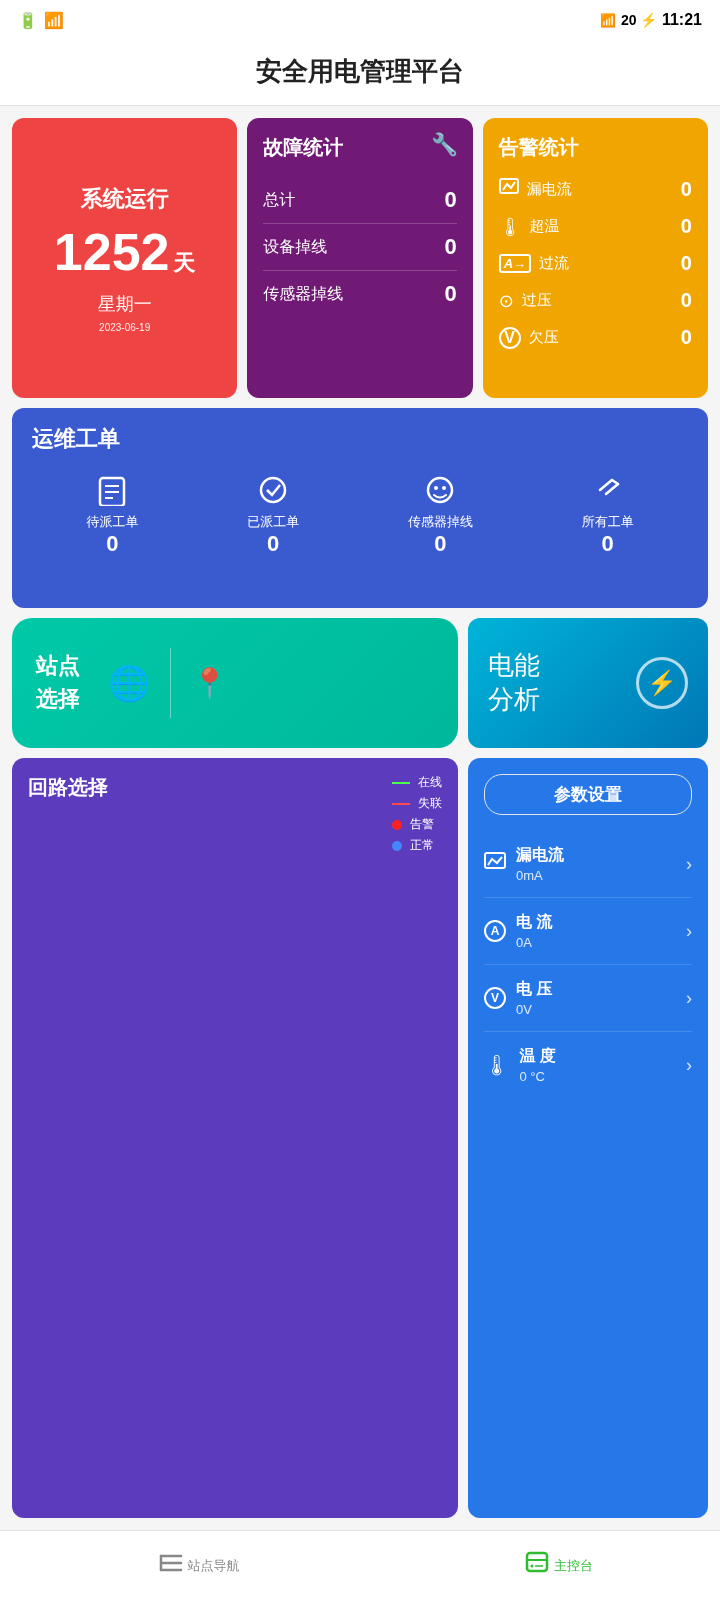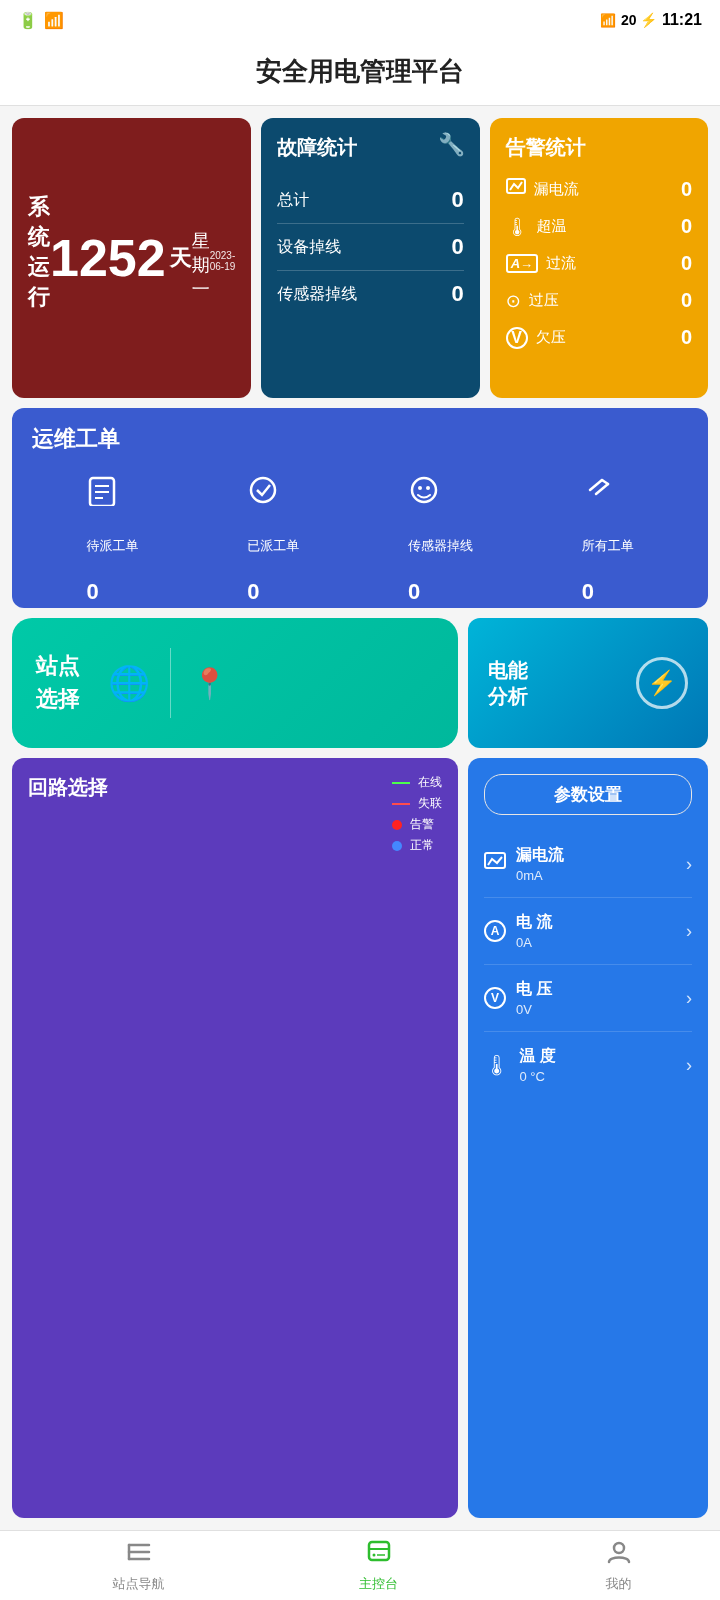--- a/index.html
+++ b/index.html
@@ -48,23 +48,24 @@
 
     
     .row1 {
       display: flex;
       gap: 10px;
       height: 280px;
     }
 
     .card-system {
       flex: 1;
-      background: #7f1d1d;
+      background: #ef4444;
       border-radius: 12px;
       display: flex;
+      flex-direction: column;
       align-items: center;
       justify-content: center;
       color: #fff;
       padding: 16px;
     }
     .card-system .sys-label {
       font-size: 22px;
       font-weight: 700;
       margin-bottom: 12px;
     }
@@ -82,21 +83,21 @@
       margin-top: 14px;
     }
     .card-system .sys-date {
       font-size: 10px;
       margin-top: 6px;
       opacity: 0.9;
     }
 
     .card-fault {
       flex: 1;
-      background: #0c4a6e;
+      background: #701a75;
       border-radius: 12px;
       color: #fff;
       padding: 16px;
       position: relative;
     }
     .card-fault .card-title {
       font-size: 20px;
       font-weight: 700;
       margin-bottom: 16px;
     }
@@ -156,22 +157,22 @@
       font-weight: 700;
       margin-bottom: 20px;
     }
     .work-items {
       display: flex;
       justify-content: space-around;
     }
     .work-item {
       display: flex;
       flex-direction: column;
-      align-items: flex-start;
-      gap: 24px;
+      align-items: center;
+      gap: 0;
     }
     .work-item-icon { font-size: 28px; }
     .work-item-label { font-size: 13px; }
     .work-item-val { font-size: 22px; font-weight: 700; }
 
     
     .row3 {
       display: flex;
       gap: 10px;
       height: 130px;
@@ -211,22 +212,22 @@
       width: 240px;
       background: linear-gradient(135deg, #00b4d8, #0077b6);
       border-radius: 12px;
       color: #fff;
       padding: 16px 20px;
       display: flex;
       align-items: center;
       justify-content: space-between;
     }
     .energy-label {
-      font-size: 20px;
-      font-weight: 700;
+      font-size: 26px;
+      font-weight: 400;
       line-height: 1.3;
     }
     .energy-icon {
       width: 52px;
       height: 52px;
       border-radius: 50%;
       border: 3px solid rgba(255,255,255,0.7);
       display: flex;
       align-items: center;
       justify-content: center;
@@ -314,21 +315,20 @@
     
     .bottom-nav {
       display: flex;
       background: #fff;
       border-top: 1px solid #e0e0e0;
       height: 70px;
     }
     .nav-item {
       flex: 1;
       display: flex;
-      flex-direction: column;
       align-items: center;
       justify-content: center;
       gap: 4px;
       cursor: pointer;
       margin-left: 37px;
     }
     .nav-icon { font-size: 24px; color: #888; }
     .nav-icon.active { color: #2ebd2e; }
     .nav-label { font-size: 13px; color: #888; }
     .nav-label.active { color: #2ebd2e; }
@@ -352,21 +352,21 @@
 <div class="header">
   <span>安全用电管理平台</span>
 </div>
 
 <div class="main-content">
 
   <div class="row1">
 
     <div class="card-system">
       <div class="sys-label">系统运行</div>
-      <div style="display:flex;align-items:center;gap:4px;">
+      <div style="display:flex;align-items:flex-end;gap:4px;">
         <span class="sys-days">1252</span>
         <span class="sys-unit">天</span>
       </div>
       <div class="sys-weekday">星期一</div>
       <div class="sys-date">2023-06-19</div>
     </div>
 
     <div class="card-fault">
       <div class="card-title">故障统计</div>
       <span class="wrench-icon">🔧</span>
@@ -600,22 +600,13 @@
     <span class="nav-icon active">
       <svg width="26" height="26" viewBox="0 0 26 26" fill="none">
         <rect x="3" y="3" width="20" height="18" rx="3" stroke="#2ebd2e" stroke-width="2.5"></rect>
         <line x1="3" y1="10" x2="23" y2="10" stroke="#2ebd2e" stroke-width="2"></line>
         <circle cx="8" cy="16" r="1.5" fill="#2ebd2e"></circle>
         <line x1="11" y1="16" x2="19" y2="16" stroke="#2ebd2e" stroke-width="1.5"></line>
       </svg>
     </span>
     <span class="nav-label active">主控台</span>
   </div>
-  <div class="nav-item">
-    <span class="nav-icon">
-      <svg width="26" height="26" viewBox="0 0 26 26" fill="none">
-        <circle cx="13" cy="9" r="5" stroke="#888" stroke-width="2.5"></circle>
-        <path d="M3 23 C3 17 23 17 23 23" stroke="#888" stroke-width="2.5" fill="none" stroke-linecap="round"></path>
-      </svg>
-    </span>
-    <span class="nav-label">我的</span>
-  </div>
 </div>
 
 </body></html>

